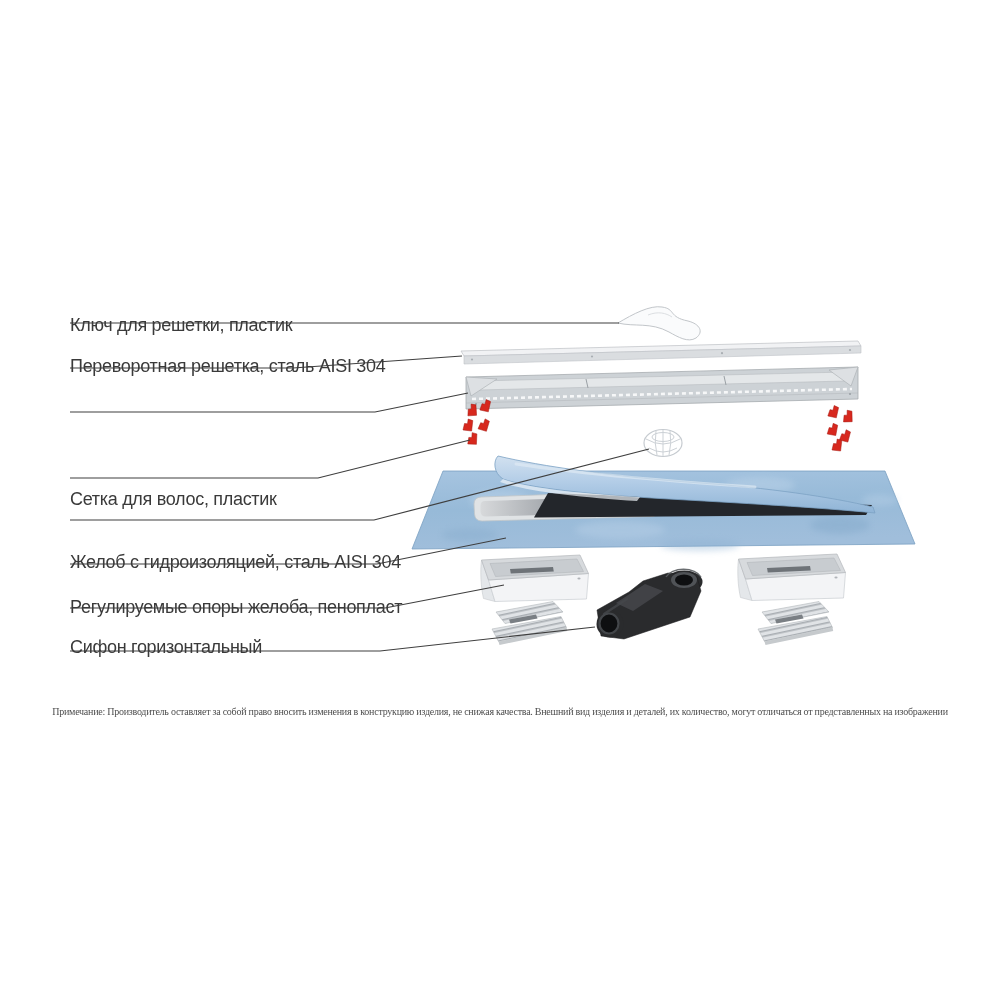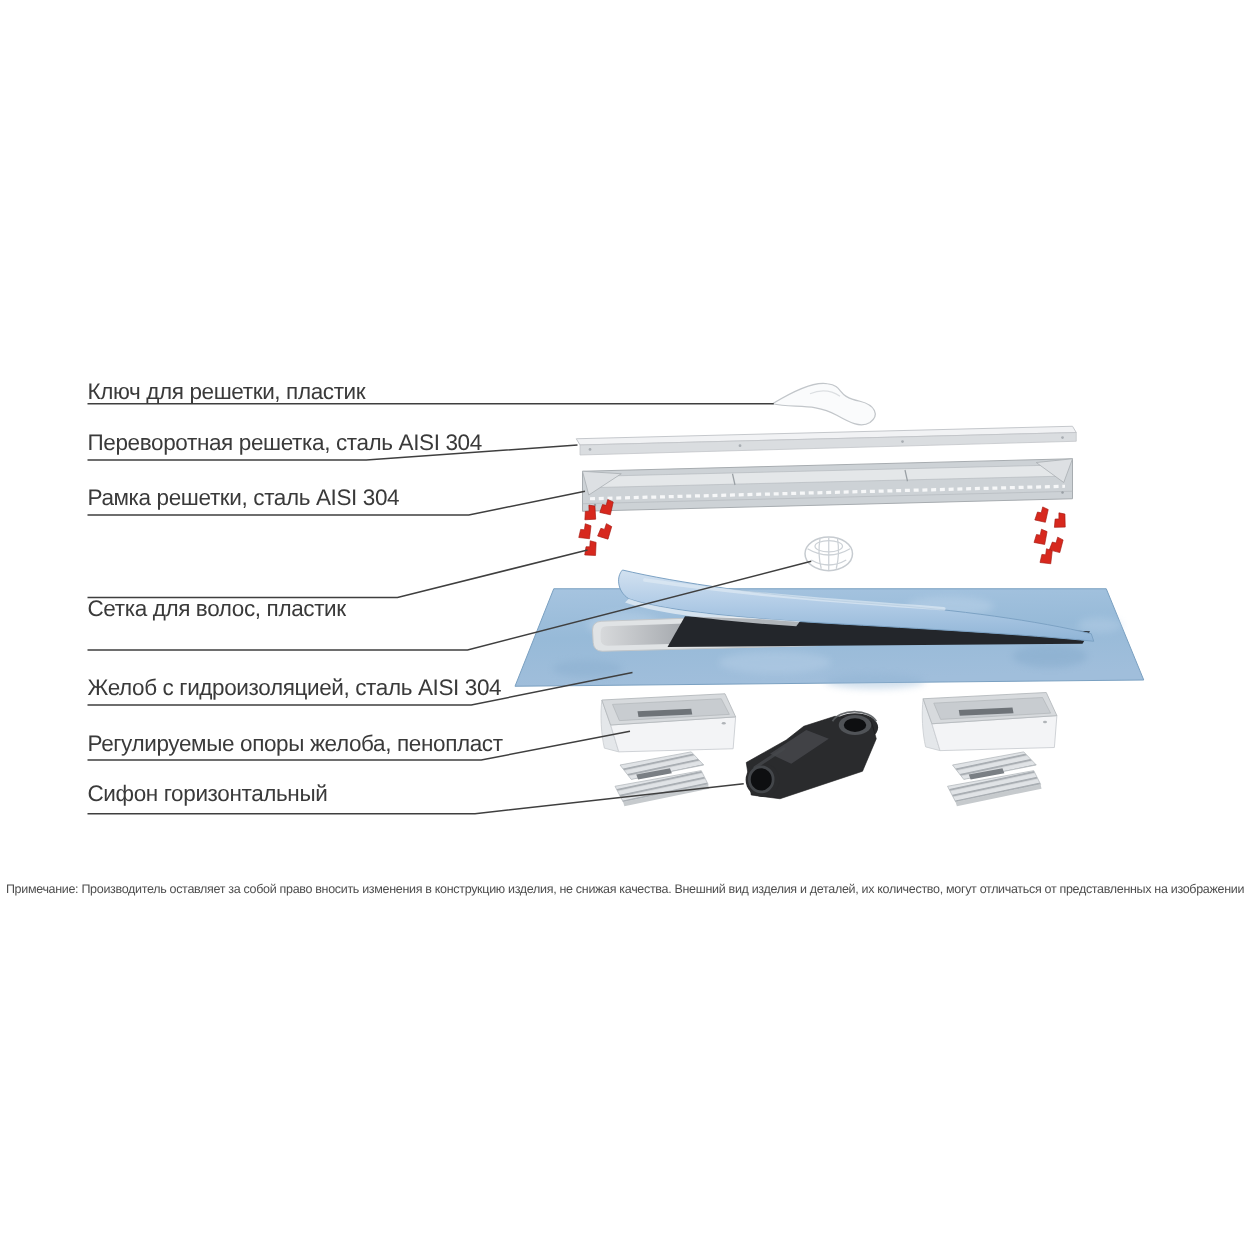--- a/index.html
+++ b/index.html
@@ -5,26 +5,26 @@
   html,body{margin:0;padding:0;background:#ffffff;}
   .stage{
     position:relative;width:1000px;height:1000px;background:#ffffff;
     overflow:hidden;
     font-family:"Liberation Sans","DejaVu Sans",sans-serif;
   }
   .illustration{position:absolute;left:0;top:0;}
   .callout-label{
     position:absolute;left:70px;
     font-size:18px;line-height:27px;letter-spacing:-0.3px;
-    color:#3a3a3a;white-space:pre-line;
+    color:#3a3a3a;white-space:pre-line;margin-top:12px;
   }
   .footnote{
     position:absolute;left:0;right:0;top:706px;
     text-align:center;font-size:10px;letter-spacing:-0.25px;
-    color:#4e4e4e;white-space:nowrap;
+    color:#4e4e4e;white-space:nowrap;font-family:Liberation Serif, serif;
   }
 </style>
 </head>
 <body>
 
 <div class="stage">
 
   <svg class="illustration" width="1000" height="1000" viewBox="0 0 1000 1000" xmlns="http://www.w3.org/2000/svg">
     <defs>
       <linearGradient id="memGrad" x1="0" y1="0" x2="0.2" y2="1">
@@ -168,21 +168,20 @@
       <polyline points="70,478 318,478 470,440"></polyline>
       <polyline points="70,520 374,520 649,449"></polyline>
       <polyline points="70,564 377,564 506,538"></polyline>
       <polyline points="70,608 385,608 504,585"></polyline>
       <polyline points="70,651 380,651 595,627"></polyline>
     </g>
   </svg>
 
   <div class="callout-label" style="top:300px">Ключ для решетки, пластик</div>
   <div class="callout-label" style="top:341px">Переворотная решетка, сталь AISI 304</div>
-  <div class="callout-label" style="top:385px">Рамка решетки, сталь AISI 304</div>
   <div class="callout-label" style="top:474px">Сетка для волос, пластик</div>
   <div class="callout-label" style="top:537px">Желоб с гидроизоляцией, сталь AISI 304</div>
   <div class="callout-label" style="top:622px">Сифон горизонтальный</div>
   <div class="callout-label" style="top:582px">Регулируемые опоры желоба, пенопласт</div>
 
   <div class="footnote">Примечание: Производитель оставляет за собой право вносить изменения в конструкцию изделия, не снижая качества. Внешний вид изделия и деталей, их количество, могут отличаться от представленных на изображении</div>
 
 </div>
 
 </body></html>

